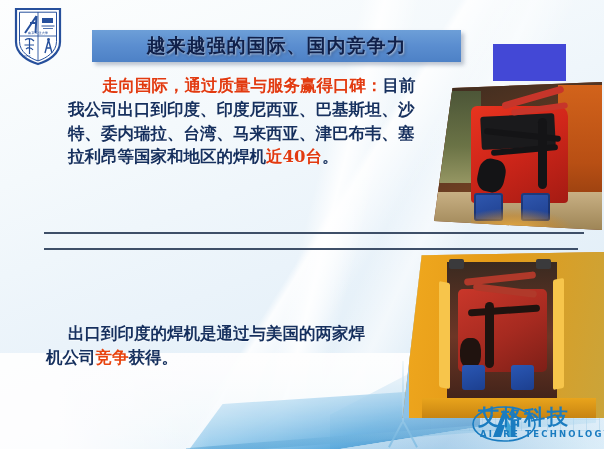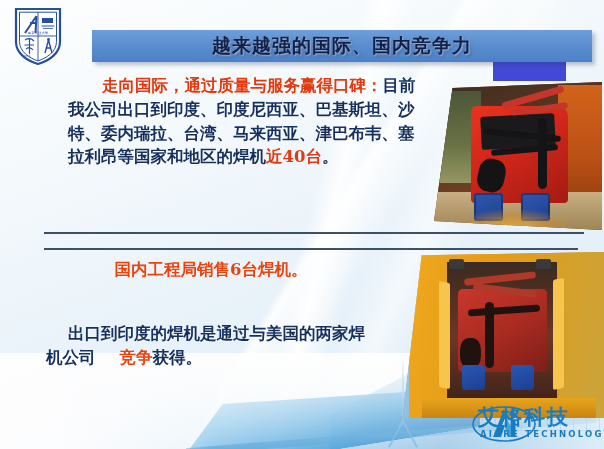--- a/index.html
+++ b/index.html
@@ -64,21 +64,21 @@
 
   
   .shield{position:absolute;left:12px;top:6px;width:52px;height:60px;}
 
   
   .accent-block{
     position:absolute;left:493px;top:44px;width:73px;height:37px;
     background:#4348d6;
   }
   .title-bar{
-    position:absolute;left:92px;top:30px;width:500px;height:32px;
+    position:absolute;left:92px;top:30px;width:369px;height:32px;
     background:linear-gradient(180deg,#6d9fd8 0%,#5b8ed0 48%,#4d81c6 100%);
     box-shadow:3px 3px 4px rgba(40,60,100,.30);
   }
   .title-bar .title-text{
     position:absolute;left:0;top:0;width:100%;height:100%;
     display:flex;align-items:center;justify-content:center;
     color:#10204a;
     font-family:"DejaVu Serif","Liberation Serif",serif;
     font-size:19px;font-weight:bold;letter-spacing:1px;
     text-shadow:1px 1px 2px rgba(255,255,255,.55), 2px 2px 3px rgba(30,50,90,.45);
@@ -149,21 +149,21 @@
     font-family:"DejaVu Serif","Liberation Serif",serif;
     font-weight:bold;
     line-height:1.44;
     text-shadow:0.5px 0.5px 0px rgba(255,255,255,.6);
   }
   #para1{left:68px;top:74px;width:352px;font-size:16.5px;color:#16305e;text-indent:34px;}
   #para1 .lead{color:#e23a10;}
   #para1 .hl{color:#e23a10;}
   #para2{left:60px;top:258px;width:302px;font-size:16.5px;color:#e8440f;text-align:center;}
   #para3{left:46px;top:322px;width:322px;font-size:16.5px;color:#16305e;text-indent:22px;}
-  #para3 .hl{color:#e8440f;margin-left:24px;}
+  #para3 .hl{color:#e8440f;}
 
   
   .divider{position:absolute;left:44px;height:2px;background:#3e4f68;}
   #div1{top:232px;width:540px;}
   #div2{top:248px;width:534px;}
 
   
   .brand{position:absolute;left:412px;top:404px;width:184px;height:42px;text-align:center;}
   .brand-cn{
     position:absolute;left:66px;top:-1px;
@@ -255,21 +255,20 @@
   </div>
 
   <div class="divider" id="div1"></div>
   <div class="divider" id="div2"></div>
 
   <div class="body-text" id="para1">
     <span class="lead">走向国际，通过质量与服务赢得口碑：</span><span>目前我公司出口到印度、印度尼西亚、巴基斯坦、沙特、委内瑞拉、台湾、马来西亚、津巴布韦、塞拉利昂等国家和地区的焊机</span><span class="hl">近40台</span><span>。</span>
   </div>
 
   <div class="body-text" id="para2">
-    <div>国内工程局销售6台焊机。</div>
   </div>
 
   <div class="body-text" id="para3">
     <span>出口到印度的焊机是通过与美国的两家焊机公司</span><span class="hl">竞争</span><span>获得。</span>
   </div>
 
   <div class="brand">
     <svg width="66" height="40" viewBox="0 0 66 40">
       <ellipse cx="33" cy="20" rx="31" ry="17" fill="none" stroke="#1a7cc0" stroke-width="1.6"></ellipse>
       <path d="M33 5 L22 33 L30 33 L34 21 L31 21 L34.5 12 Z" fill="#1a7cc0"></path>

